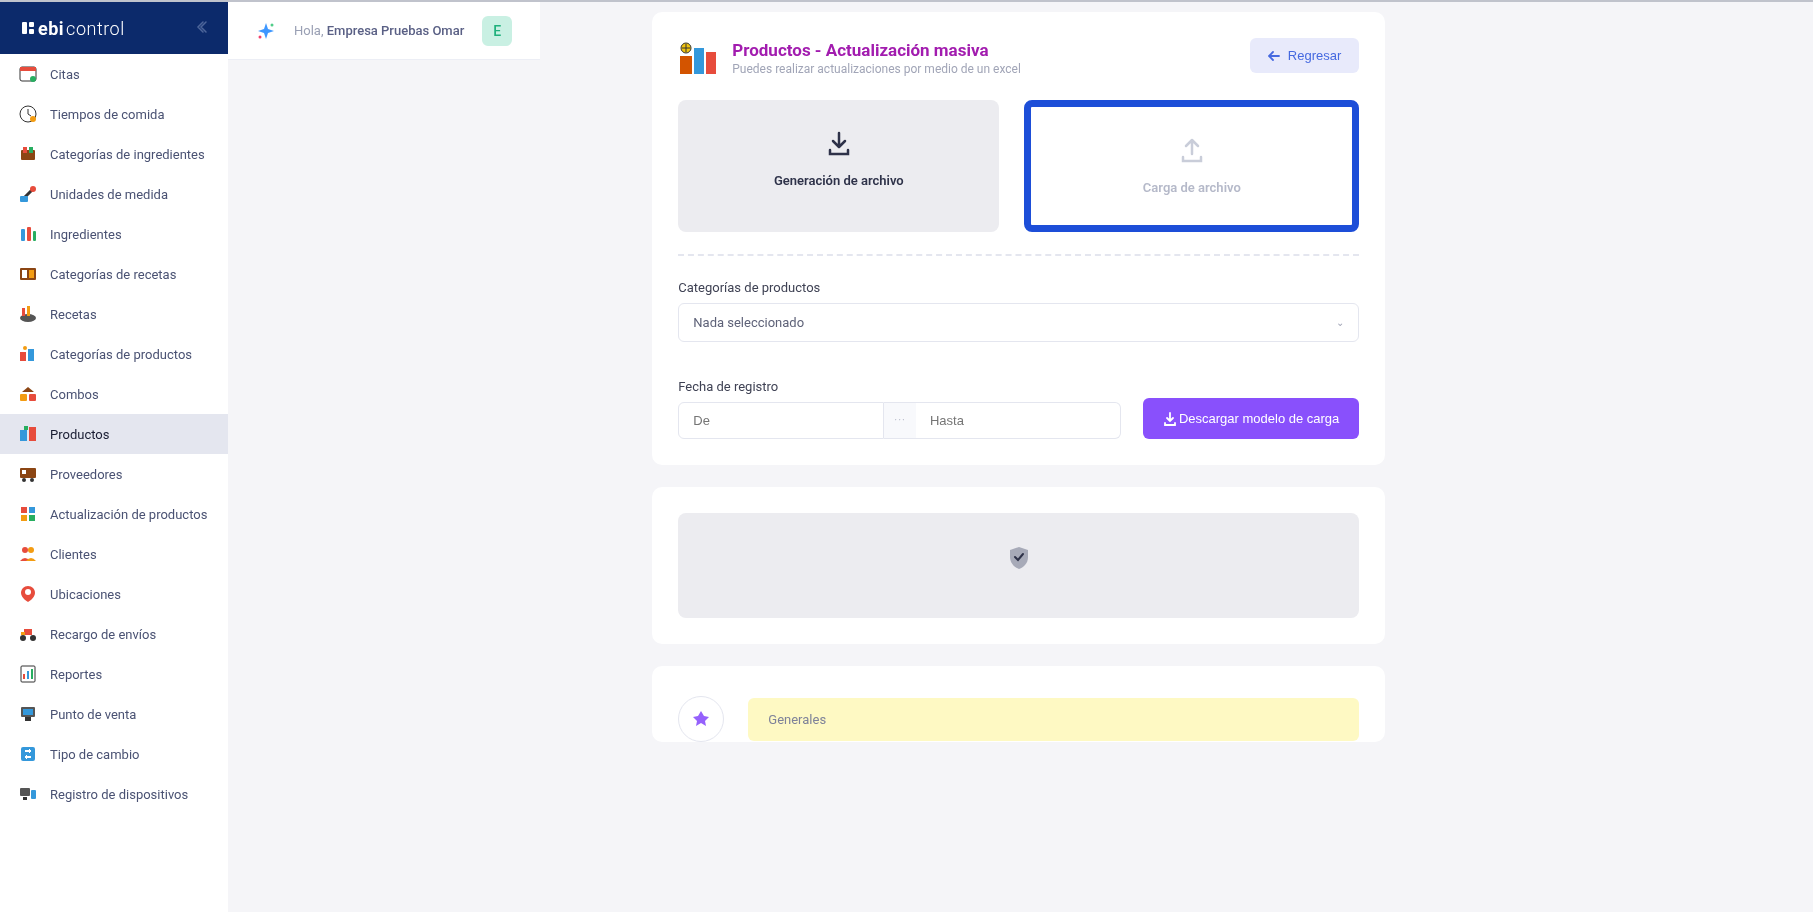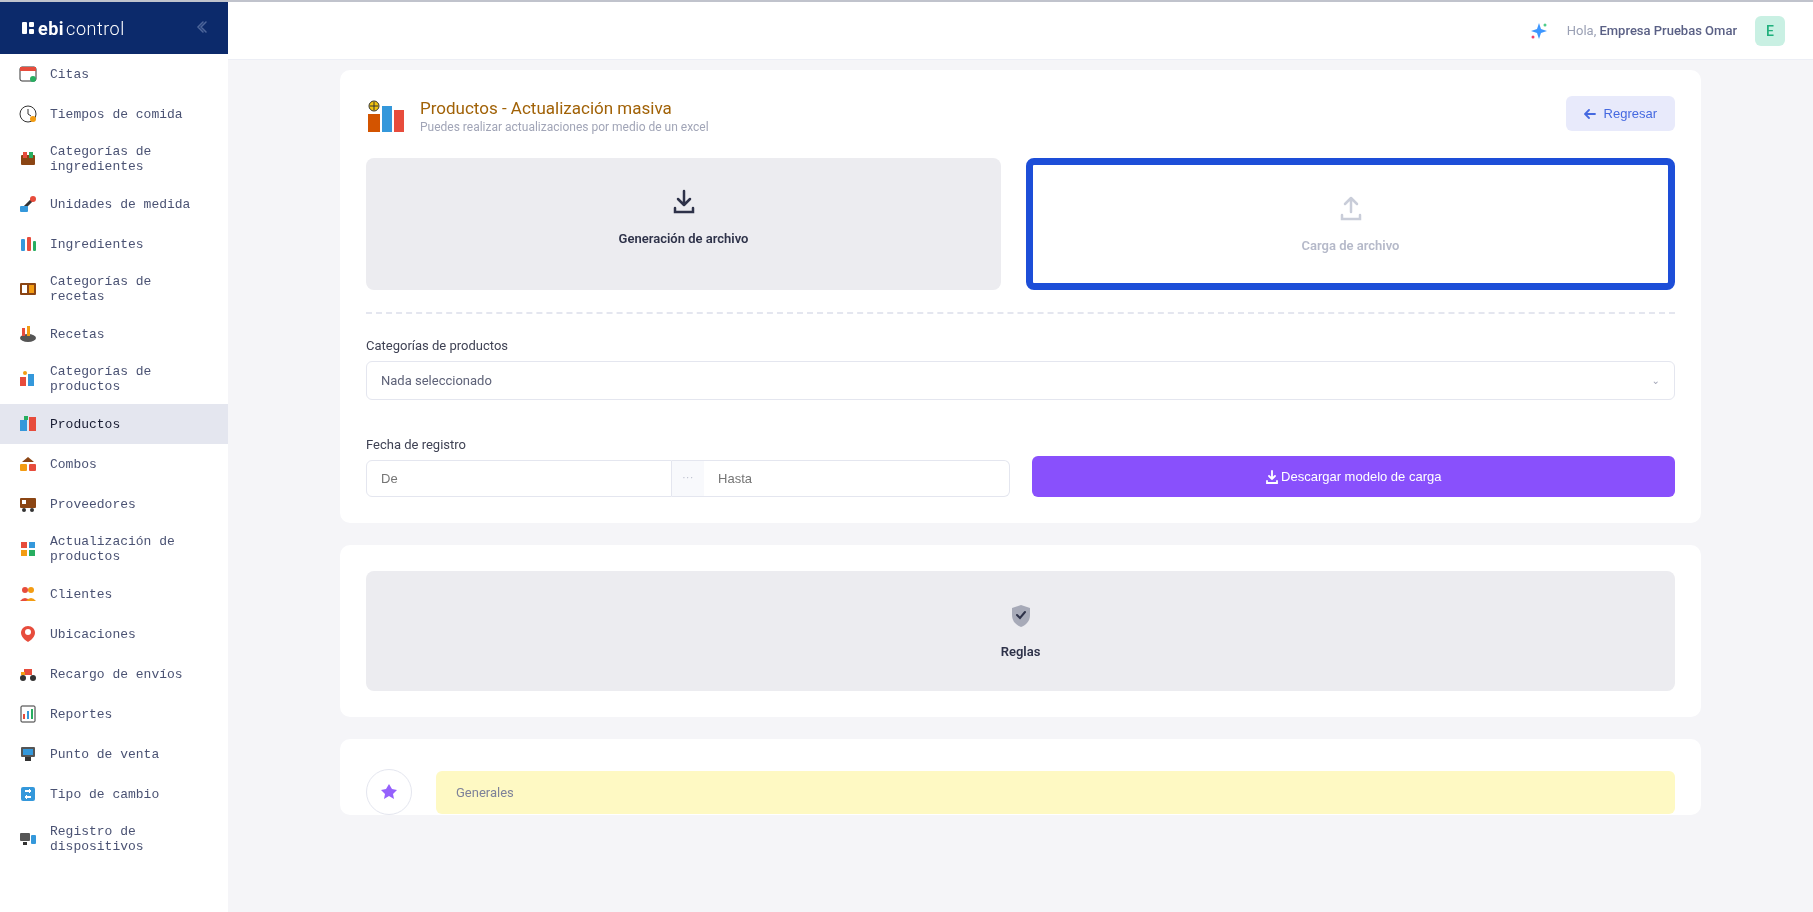--- a/index.html
+++ b/index.html
@@ -29,38 +29,38 @@
 .brand-logo {
   display: flex;
   align-items: center;
   gap: 2px;
   font-size: 18px;
   letter-spacing: 0.5px;
 }
 .brand-logo .bold { font-weight: 700; }
 .brand-logo .light { font-weight: 300; }
 .brand-chev { opacity: .5; font-size: 16px; }
-.nav { padding: 0 0 20px 0; overflow-y: auto; font-family: Liberation Mono, monospace; }
+.nav { padding: 0 0 20px 0; overflow-y: auto; }
 .nav-item {
   display: flex;
   align-items: center;
   gap: 12px;
   padding: 10px 18px;
   color: #4a5273;
   font-size: 13px;
   cursor: pointer;
 }
 .nav-item.active { background: #e4e6ef; color: #181c32; }
 .nav-icon {
   width: 20px;
   height: 20px;
   flex-shrink: 0;
   border-radius: 4px;
 }
-.main { flex: 1; display: flex; flex-direction: column; }
+.main { flex: 1; display: flex; flex-direction: row; }
 .topbar {
   background: #fff;
   height: 58px;
   display: flex;
   align-items: center;
   justify-content: flex-end;
   padding: 0 28px;
   gap: 18px;
   border-bottom: 1px solid #eceef5;
 }
@@ -87,21 +87,21 @@
   border-radius: 10px;
   padding: 26px;
   margin-bottom: 22px;
 }
 .card-head { display: flex; align-items: flex-start; justify-content: space-between; margin-bottom: 22px; }
 .head-left { display: flex; gap: 14px; align-items: center; }
 .head-icon {
   width: 40px; height: 40px;
   border-radius: 6px;
 }
-.head-title { font-size: 17px; font-weight: 400; color: #a16207; }
+.head-title { font-size: 17px; font-weight: 700; color: #a21caf; }
 .head-sub { font-size: 12px; color: #a1a5b7; margin-top: 2px; }
 .btn-back {
   background: #e8eafb;
   color: #4569e0;
   border: none;
   padding: 10px 18px;
   border-radius: 6px;
   font-size: 13px;
   font-weight: 500;
   display: flex;
@@ -291,35 +291,35 @@
         <span>Recetas</span>
       </div>
       <div class="nav-item">
         <svg class="nav-icon" viewBox="0 0 20 20">
             <rect x="2" y="8" width="6" height="9" fill="#e74c3c"></rect>
             <rect x="10" y="5" width="6" height="12" fill="#3498db"></rect>
             <circle cx="7" cy="4" r="2" fill="#f39c12"></circle>
           </svg>
         <span>Categorías de productos</span>
       </div>
+      <div class="nav-item">
+        <svg class="nav-icon" viewBox="0 0 20 20">
+            <rect x="2" y="10" width="7" height="7" rx="1" fill="#f39c12"></rect>
+            <rect x="11" y="10" width="7" height="7" rx="1" fill="#e74c3c"></rect>
+            <path d="M4 8 L10 3 L16 8" fill="#8b4513"></path>
+          </svg>
+        <span>Combos</span>
+      </div>
       <div class="nav-item active">
         <svg class="nav-icon" viewBox="0 0 20 20">
             <rect x="2" y="6" width="7" height="11" fill="#3498db"></rect>
             <rect x="11" y="3" width="7" height="14" fill="#e74c3c"></rect>
             <rect x="6" y="2" width="4" height="4" fill="#27ae60"></rect>
           </svg>
         <span>Productos</span>
-      </div>
-      <div class="nav-item">
-        <svg class="nav-icon" viewBox="0 0 20 20">
-            <rect x="2" y="10" width="7" height="7" rx="1" fill="#f39c12"></rect>
-            <rect x="11" y="10" width="7" height="7" rx="1" fill="#e74c3c"></rect>
-            <path d="M4 8 L10 3 L16 8" fill="#8b4513"></path>
-          </svg>
-        <span>Combos</span>
       </div>
       <div class="nav-item">
         <svg class="nav-icon" viewBox="0 0 20 20">
             <rect x="2" y="4" width="16" height="10" rx="1" fill="#8b4513"></rect>
             <rect x="4" y="6" width="4" height="4" fill="#fff"></rect>
             <circle cx="6" cy="16" r="2" fill="#333"></circle>
             <circle cx="14" cy="16" r="2" fill="#333"></circle>
           </svg>
         <span>Proveedores</span>
       </div>
@@ -480,21 +480,20 @@
           </div>
         </div>
       </div>
 
       <div class="card">
         <div class="rules-box">
           <svg class="rules-icon" viewBox="0 0 26 26">
               <path d="M13 2 L22 5 L22 12 C22 18 18 22 13 24 C8 22 4 18 4 12 L4 5 Z" fill="#a7aab8"></path>
               <path d="M9 12 L12 15 L17 9" stroke="#2e3249" stroke-width="2" fill="none" stroke-linecap="round"></path>
             </svg>
-          <div class="rules-label">Reglas</div>
         </div>
       </div>
 
       <div class="card" style="padding-bottom:0;">
         <div class="generals-row">
           <div class="gen-circle">
             <svg width="20" height="20" viewBox="0 0 20 20">
                 <path d="M10 2 L13 7 L18 8 L14 12 L15 17 L10 14 L5 17 L6 12 L2 8 L7 7 Z" fill="#8950fc" opacity="0.9"></path>
               </svg>
           </div>

